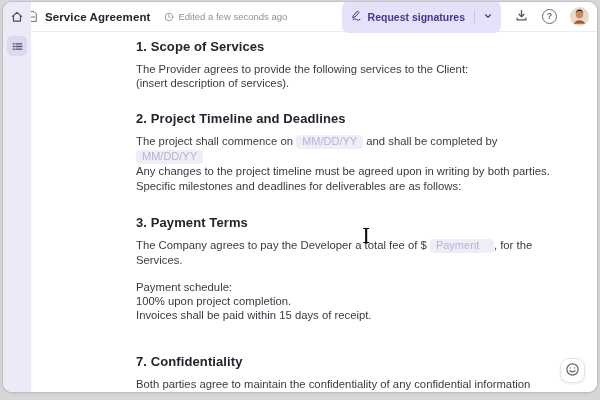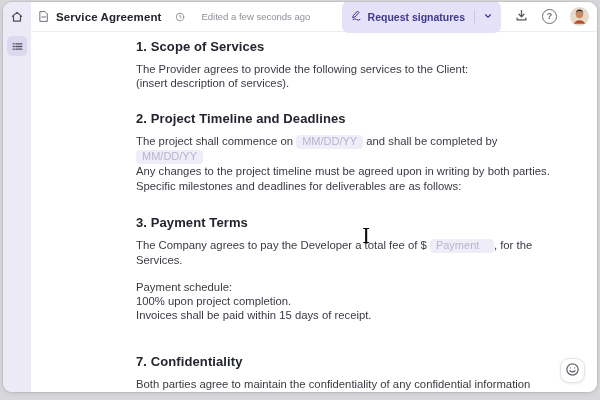--- a/index.html
+++ b/index.html
@@ -22,27 +22,27 @@
   }
   .rail-btn {
     width:20px; height:20px; margin-top:5px; border-radius:5px;
     display:flex; align-items:center; justify-content:center;
     color:#4b4957; cursor:pointer;
   }
   .rail-btn.toc { margin-top:9px; background:#dcd9ee; color:#55516b; }
   .rail-btn svg { display:block; }
   
   .topbar {
-    position:absolute; left:24px; right:0; top:0; height:30px;
+    position:absolute; left:13px; right:0; top:0; height:30px;
     background:#ffffff; border-bottom:1px solid #ededf1;
     display:flex; align-items:center; padding:0 8px 0 10px; z-index:2;
   }
   .doc-icon { color:#6a6a74; display:flex; margin-right:6px; }
   .doc-title { font-size:11.5px; font-weight:700; color:#23252e; letter-spacing:.1px; }
-  .edited { display:flex; align-items:center; gap:16px; margin-left:14px; color:#8f8f99; font-size:9.5px; }
+  .edited { display:flex; align-items:center; gap:4px; margin-left:14px; color:#8f8f99; font-size:9.5px; }
   .edited svg { display:block; }
   .topbar-right { margin-left:auto; display:flex; align-items:center; gap:13px; }
   .sig-btn {
     display:flex; align-items:center; height:32px; background:#e4e1f9;
     border:none; border-radius:7px; cursor:pointer; padding:0;
     color:#40378f; overflow:hidden;
   }
   .sig-main { display:flex; align-items:center; gap:5px; padding:0 9px 0 9px; }
   .sig-label { font-size:10.5px; font-weight:700; color:#40378f; white-space:nowrap; }
   .sig-divider { width:1px; height:13px; background:#c9c4ec; }

